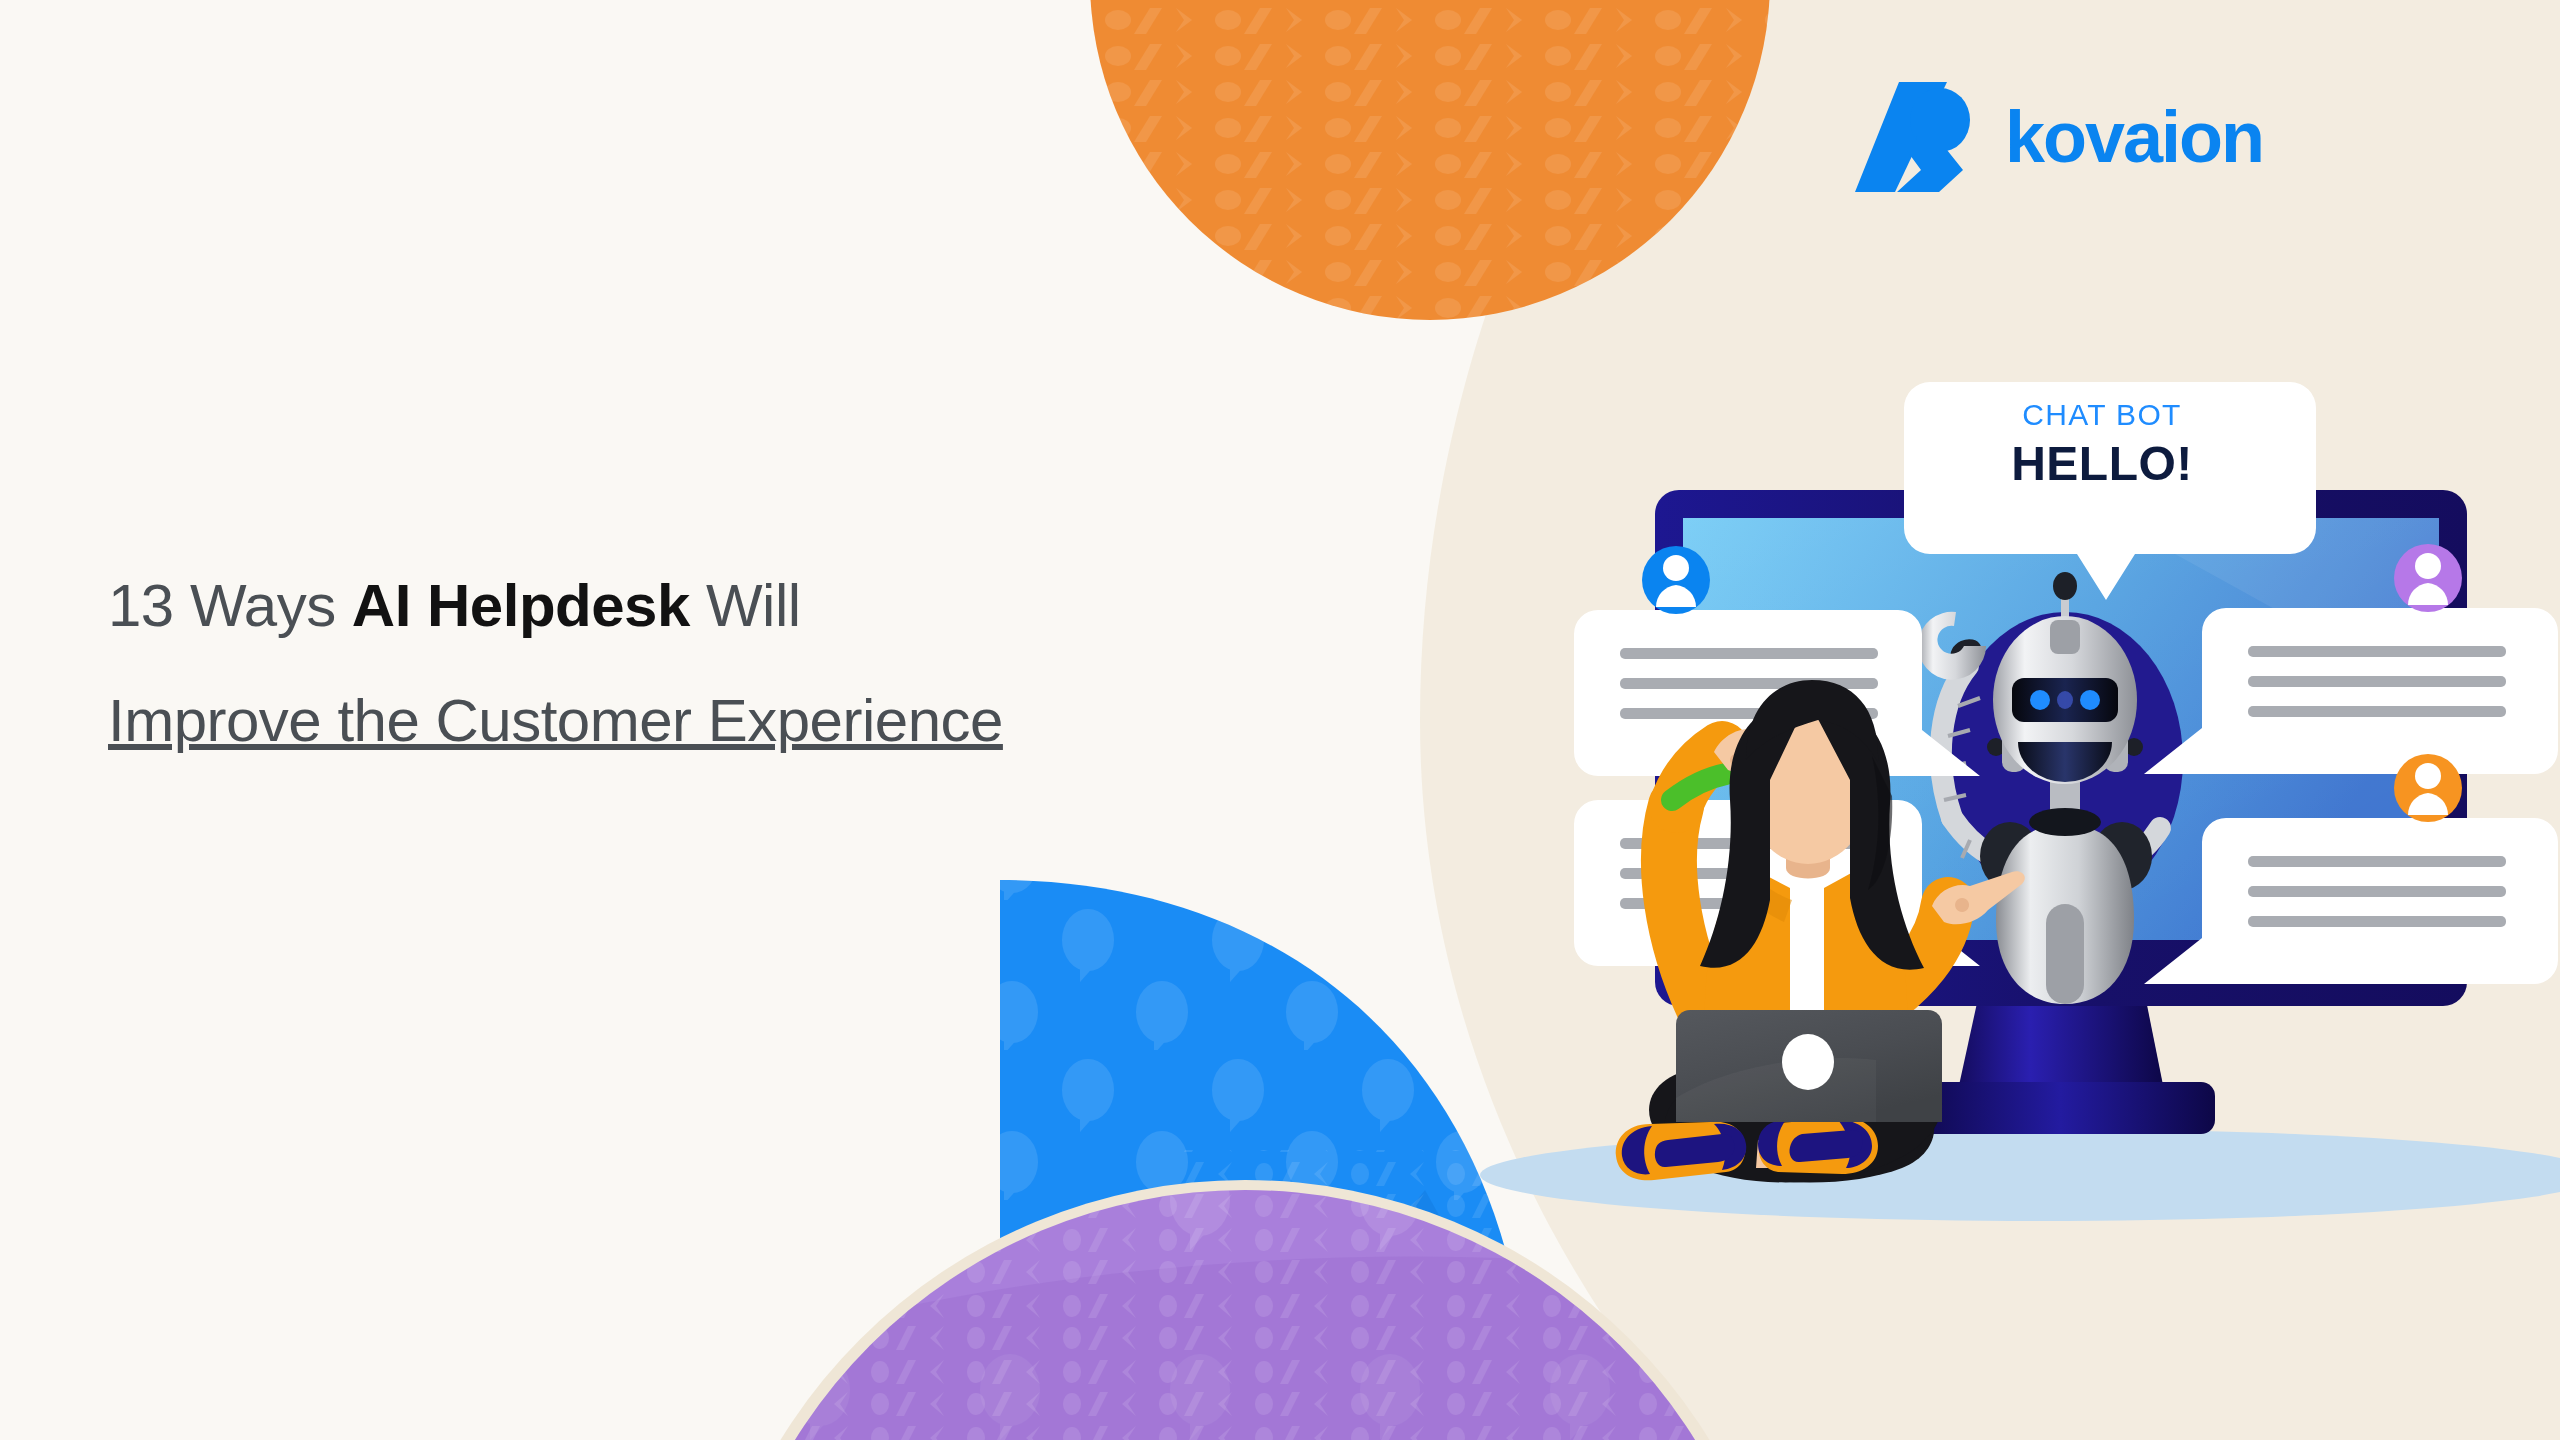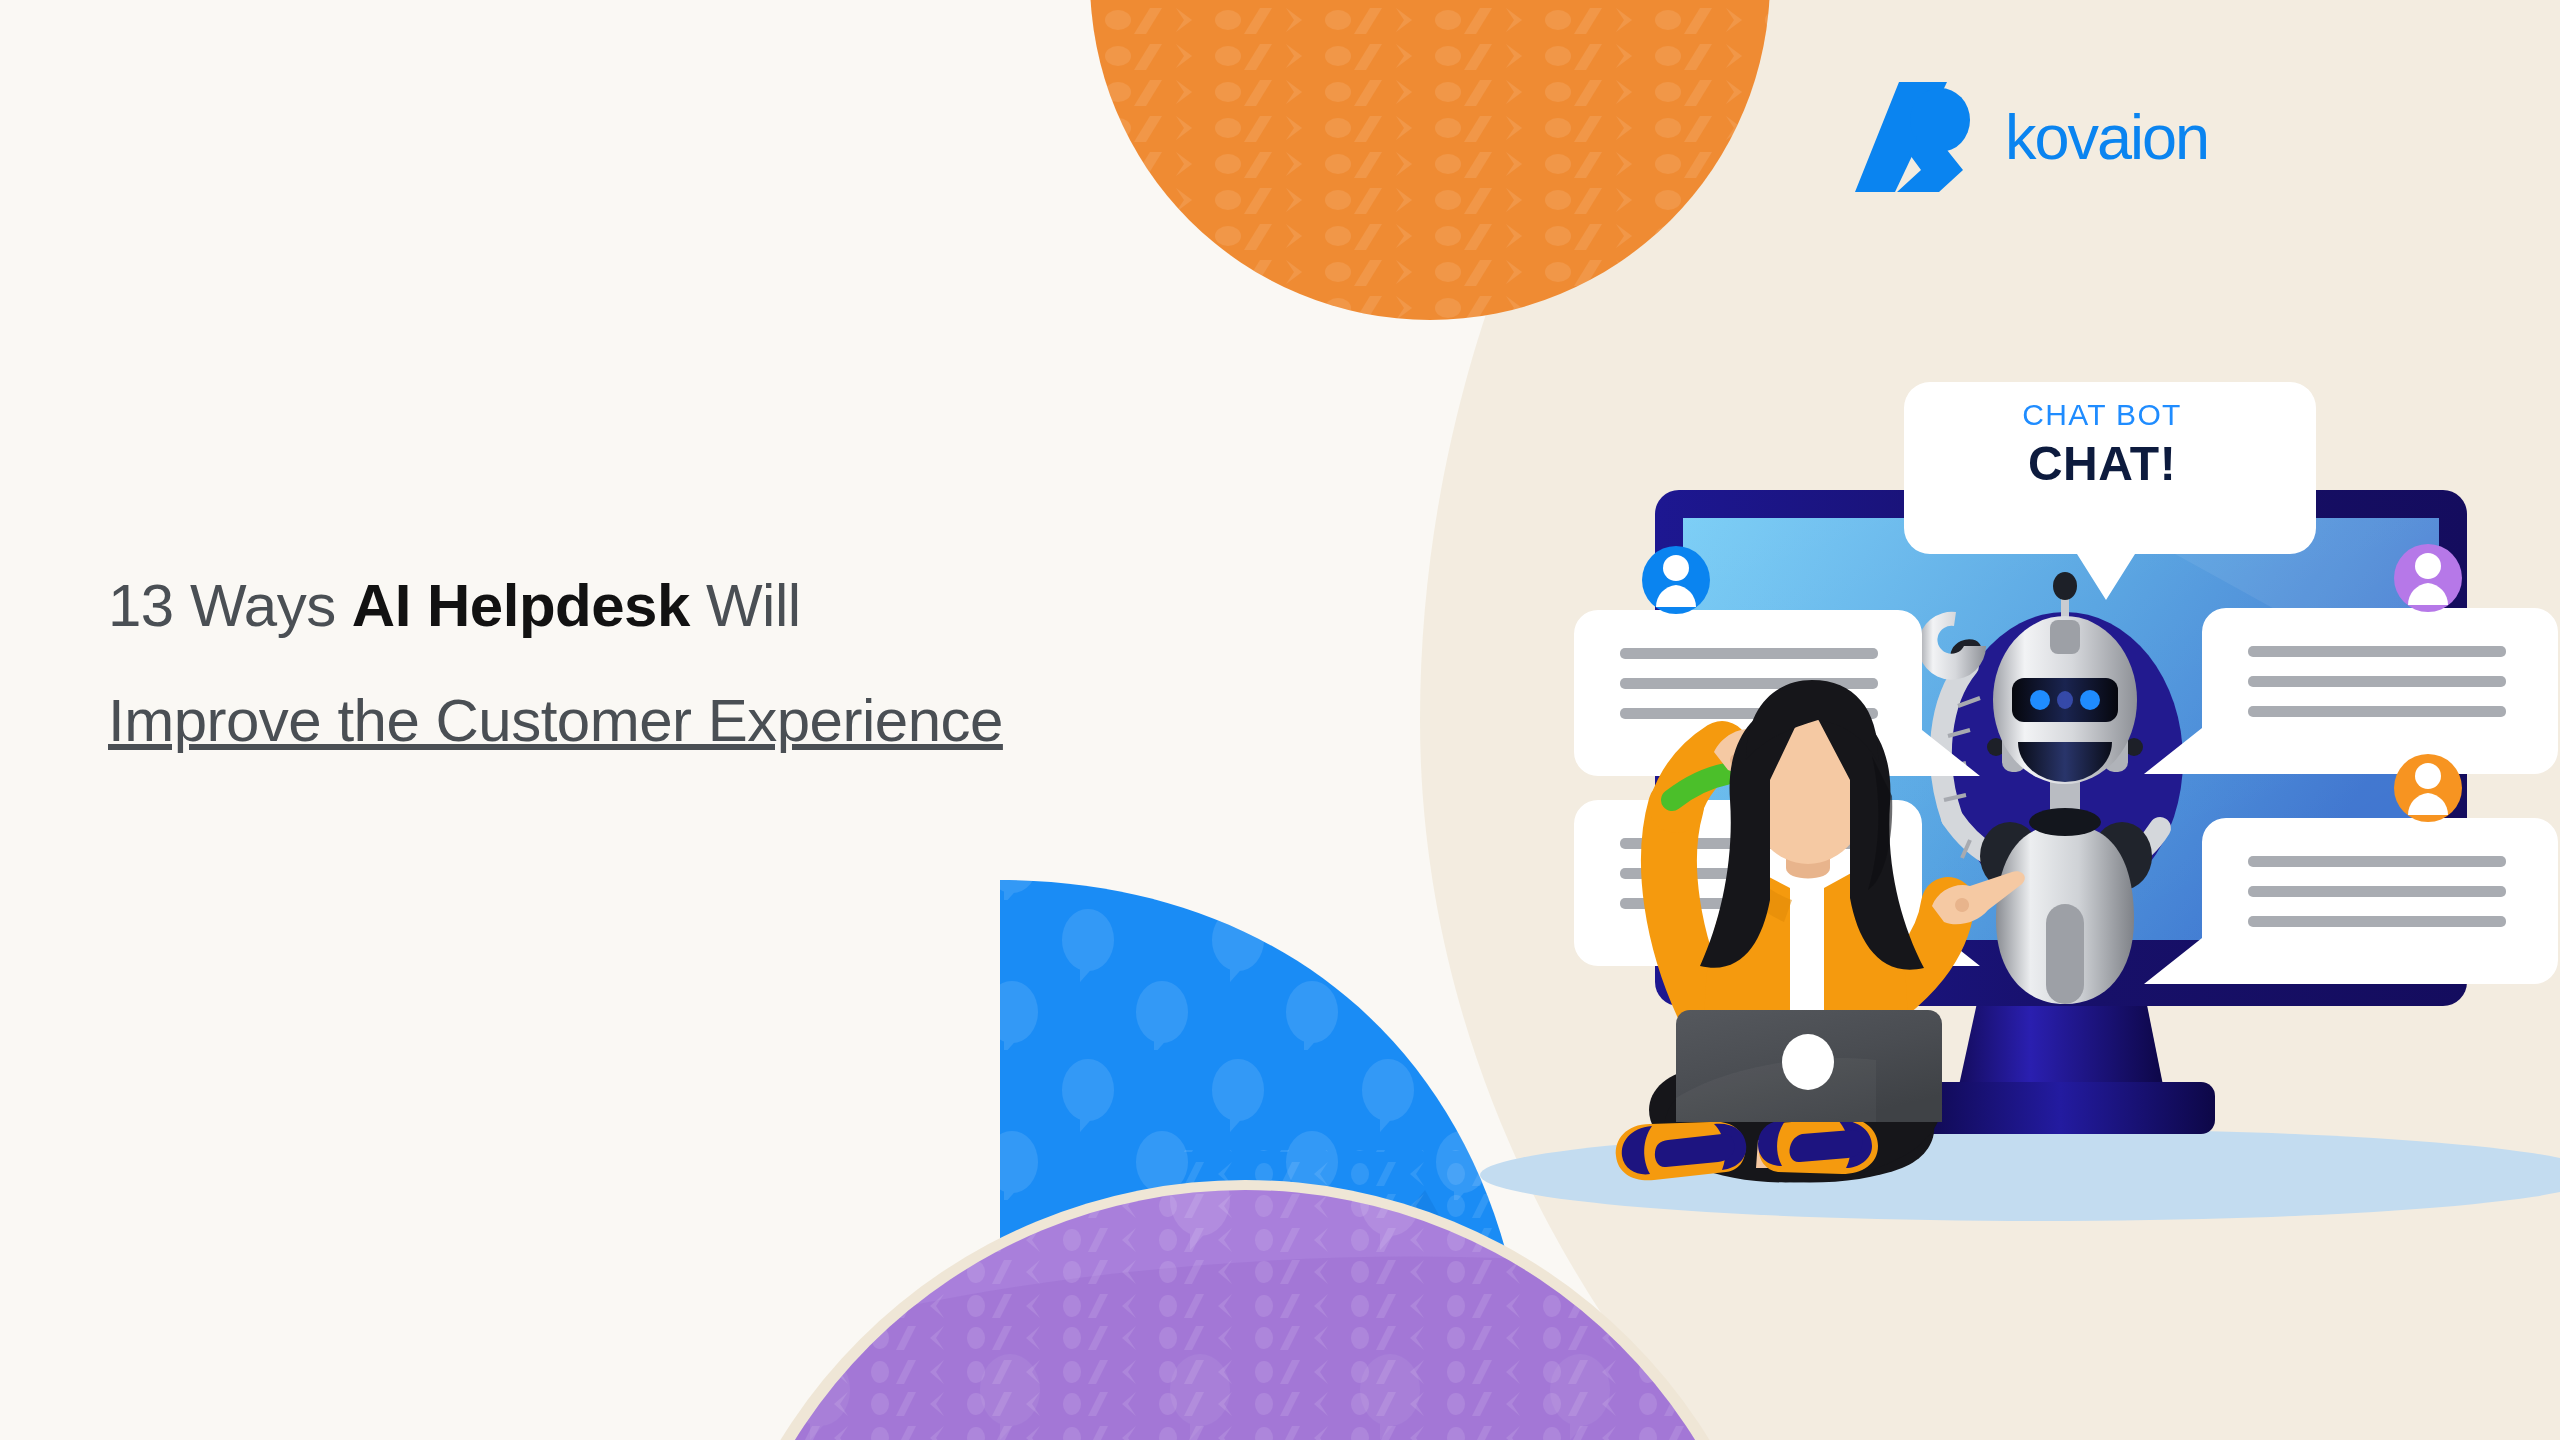--- a/index.html
+++ b/index.html
@@ -15,21 +15,21 @@
     position:absolute;left:108px;top:560px;width:1400px;
     font-size:60px;line-height:1.52;letter-spacing:-0.5px;
     color:#4a4f54;font-weight:400;
   }
   .headline .hl-strong{color:#121212;font-weight:700;}
   .hl-line{display:block;white-space:nowrap;}
   .hl-line.second{margin-top:24px;text-decoration:underline;}
   
   .logo{position:absolute;left:1855px;top:78px;display:flex;align-items:center;gap:28px;}
   .logo-word{
-    font-size:63px;font-weight:400;color:#0a84f0;
+    font-size:72px;font-weight:700;color:#0a84f0;
     letter-spacing:-2px;line-height:1;font-family:"Liberation Sans",sans-serif;
   }
   
   #illus{position:absolute;left:0;top:0;width:2560px;height:1440px;}
   
   .bubble-label{
     position:absolute;text-align:center;width:300px;left:1952px;
     pointer-events:none;
   }
   .bubble-label .chatbot{
@@ -357,16 +357,16 @@
       <path d="M1872 756 C1882 800 1880 850 1868 890 C1884 880 1894 840 1892 796 Z" fill="#0e0e11" opacity="0.6"></path>
 
       <path d="M1690 1010 h238 a14 14 0 0 1 14 14 v98 h-266 v-98 a14 14 0 0 1 14 -14 z" fill="url(#laptopGrad)"></path>
       <ellipse cx="1808" cy="1062" rx="26" ry="28" fill="#ffffff"></ellipse>
       <path d="M1676 1098 C1720 1070 1800 1052 1876 1060 L1876 1122 L1676 1122 Z" fill="#ffffff" opacity="0.04"></path>
     </g>
   </svg>
 
   <div class="bubble-label" style="top:398px;">
     <span class="chatbot">CHAT BOT</span>
-    <span class="hello">CHAT!</span>
+    <span class="hello">HELLO!</span>
   </div>
 
 </div>
 
 </body></html>

